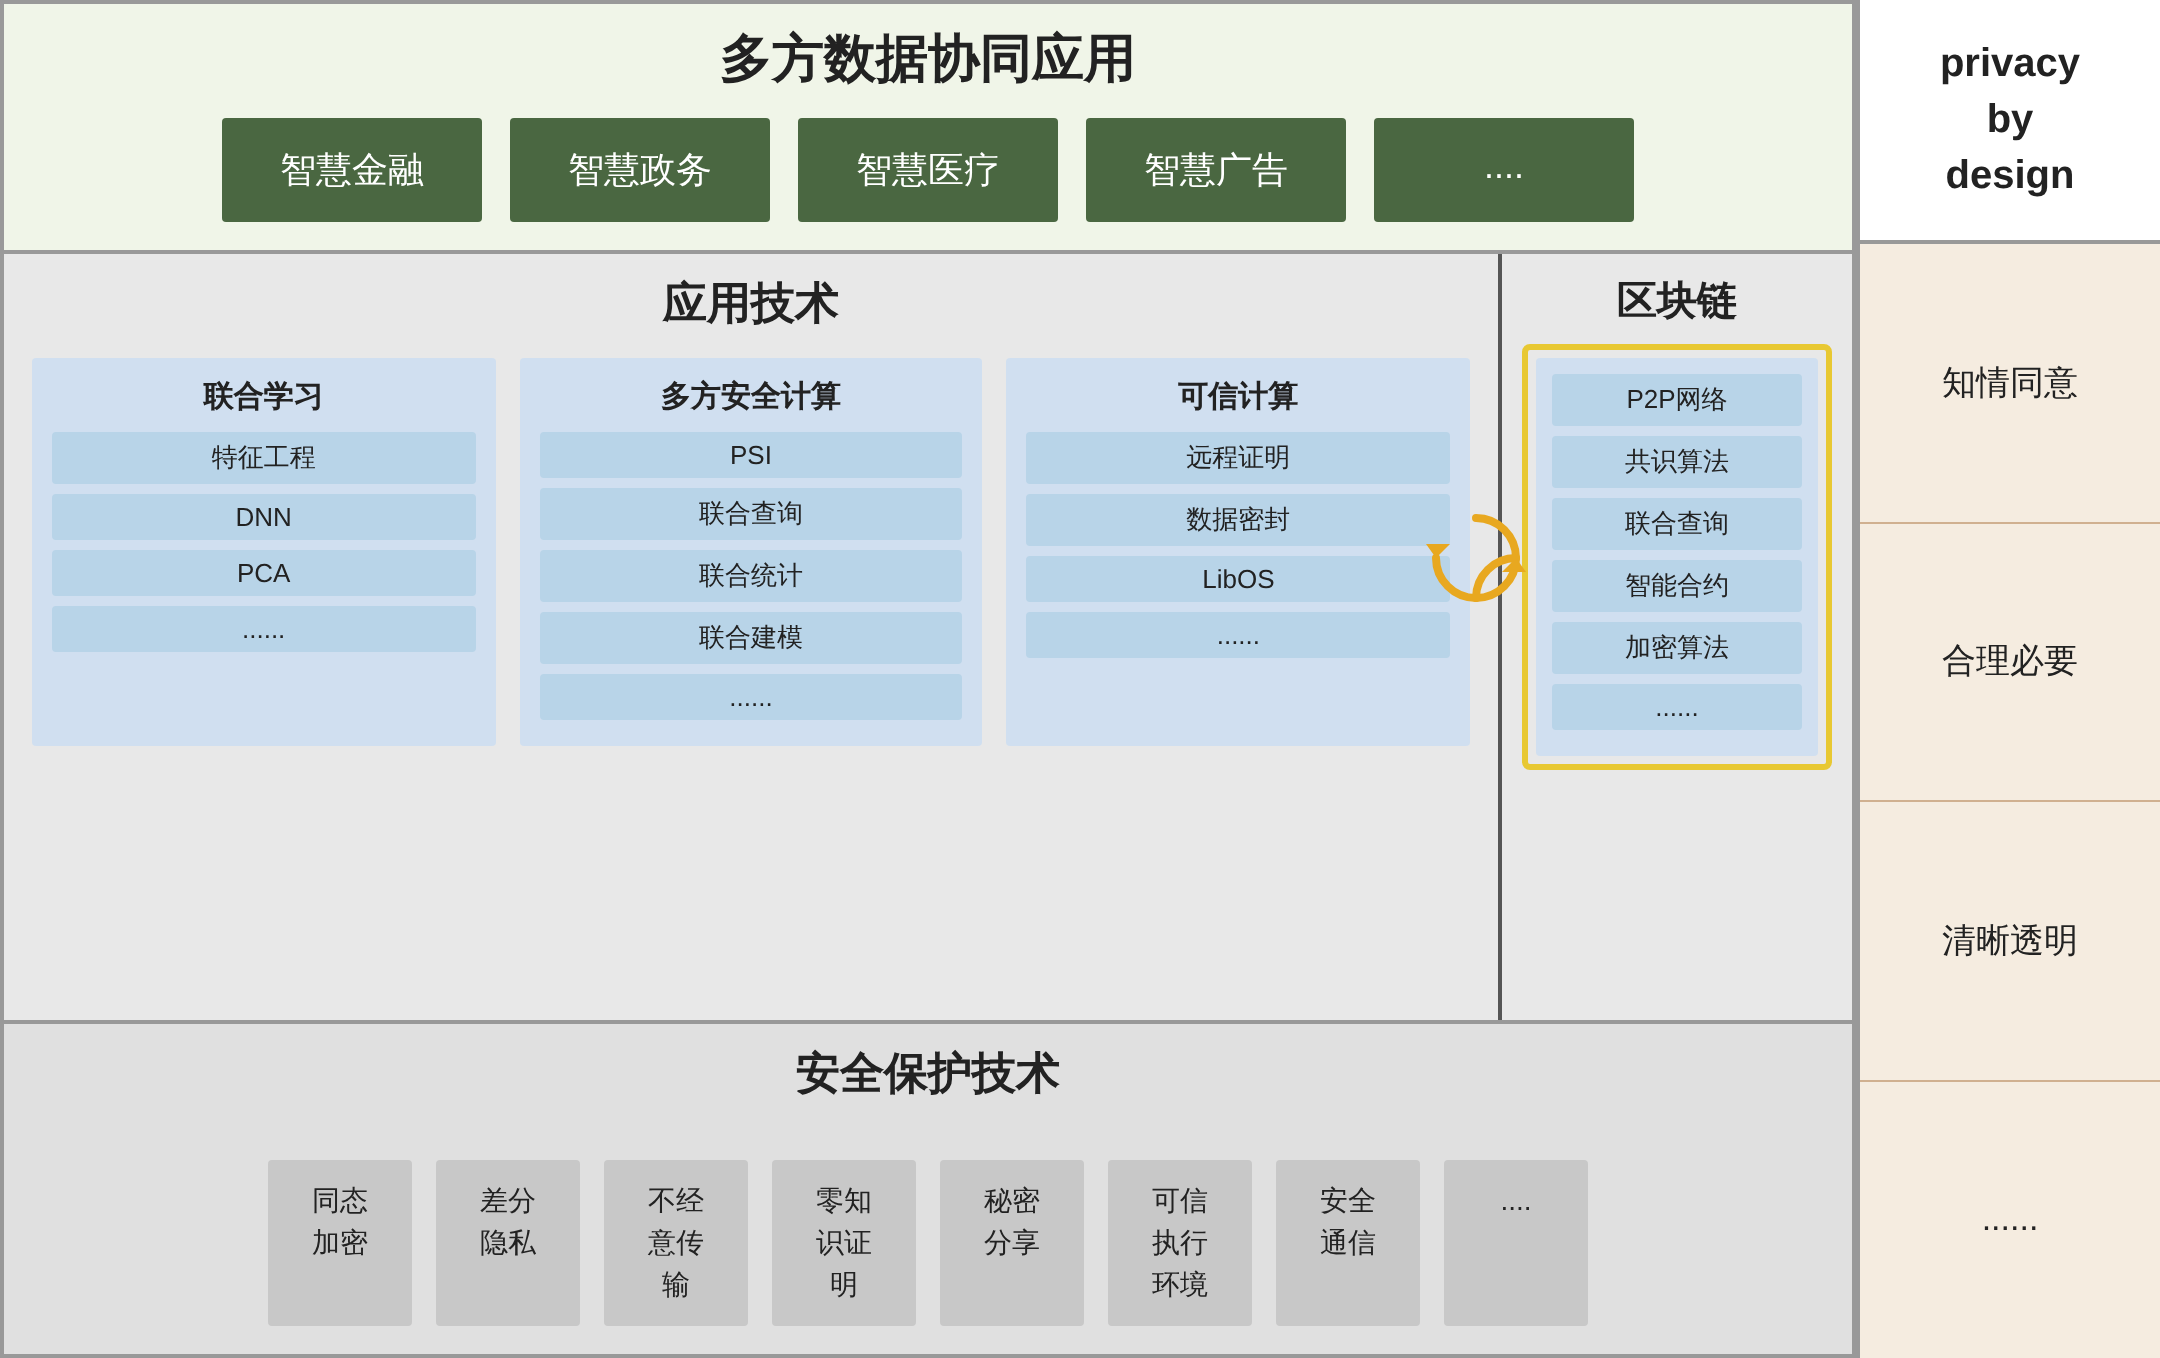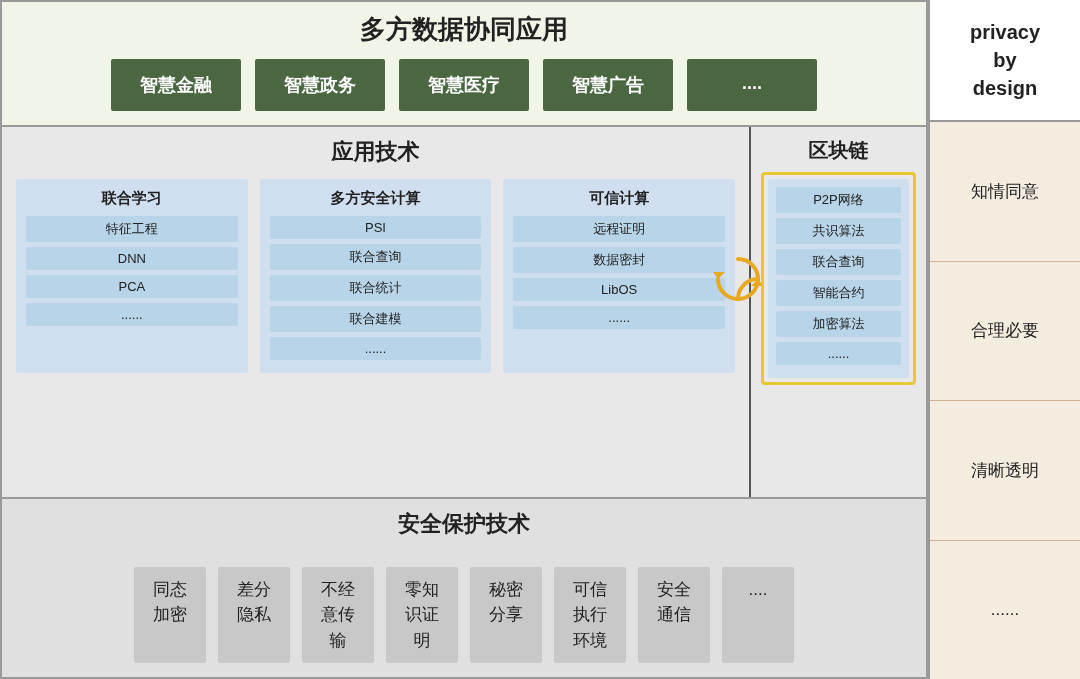--- a/index.html
+++ b/index.html
@@ -34,21 +34,21 @@
     }
     .app-cards {
       display: flex;
       gap: 14px;
       justify-content: center;
     }
     .app-card {
       background: #4a6741;
       color: #fff;
       font-size: 18px;
-      font-weight: bold;
+      font-weight: normal;
       padding: 14px 28px;
       min-width: 130px;
       text-align: center;
       border-radius: 2px;
     }
 
     
     .middle-section {
       display: flex;
       flex: 1;
@@ -149,21 +149,21 @@
       margin-bottom: 28px;
     }
     .security-cards {
       display: flex;
       gap: 12px;
       justify-content: center;
     }
     .security-card {
       background: #c8c8c8;
       color: #222;
-      font-size: 17px;
+      font-size: 14px;
       padding: 10px 12px;
       min-width: 72px;
       text-align: center;
       border-radius: 2px;
       line-height: 1.5;
     }
 
     
     .right-sidebar {
       width: 152px;

